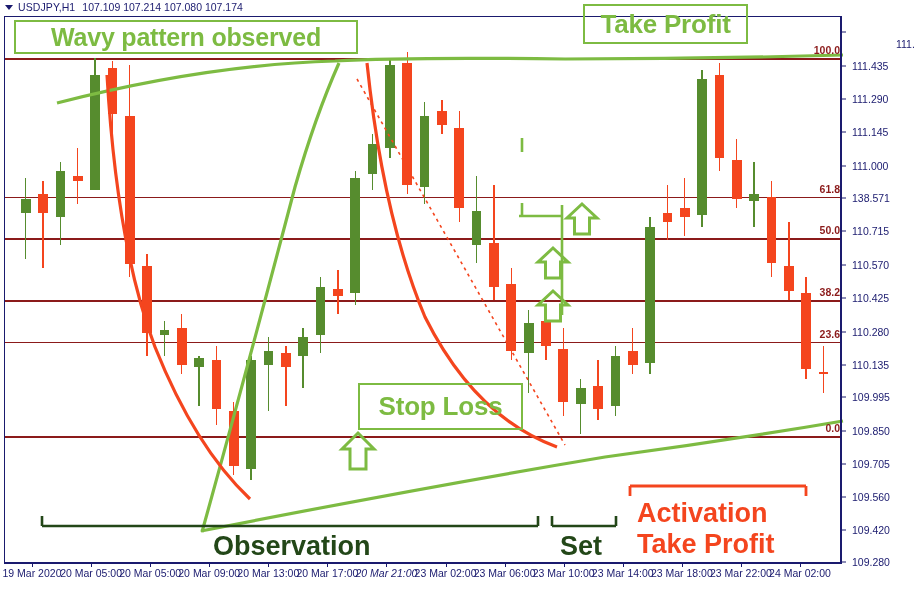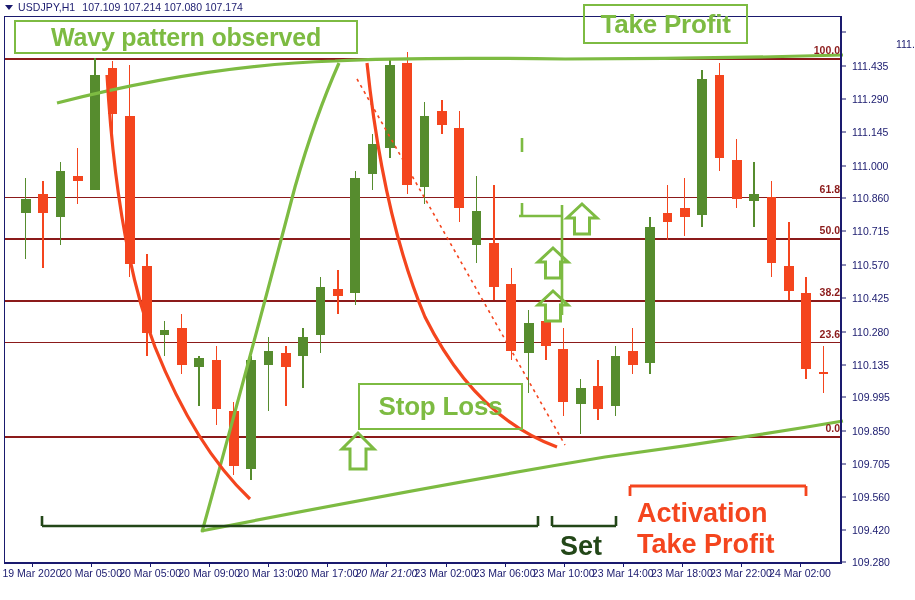--- a/index.html
+++ b/index.html
@@ -275,21 +275,21 @@
       <div class="price-lbl" style="top: 44px; margin-left: 44px;">111.580</div>
       <div class="price-tick" style="top: 65.5316px;"></div>
       <div class="price-lbl" style="top: 65.5316px;">111.435</div>
       <div class="price-tick" style="top: 98.9367px;"></div>
       <div class="price-lbl" style="top: 98.9367px;">111.290</div>
       <div class="price-tick" style="top: 132.342px;"></div>
       <div class="price-lbl" style="top: 132.342px;">111.145</div>
       <div class="price-tick" style="top: 165.747px;"></div>
       <div class="price-lbl" style="top: 165.747px;">111.000</div>
       <div class="price-tick" style="top: 198px;"></div>
-      <div class="price-lbl" style="top: 198px;">110.860</div>
+      <div class="price-lbl" style="top: 198px;">138.571</div>
       <div class="price-tick" style="top: 231.405px;"></div>
       <div class="price-lbl" style="top: 231.405px;">110.715</div>
       <div class="price-tick" style="top: 264.81px;"></div>
       <div class="price-lbl" style="top: 264.81px;">110.570</div>
       <div class="price-tick" style="top: 298.215px;"></div>
       <div class="price-lbl" style="top: 298.215px;">110.425</div>
       <div class="price-tick" style="top: 331.62px;"></div>
       <div class="price-lbl" style="top: 331.62px;">110.280</div>
       <div class="price-tick" style="top: 365.025px;"></div>
       <div class="price-lbl" style="top: 365.025px;">110.135</div>
@@ -384,20 +384,23 @@
     <polygon points="18,3 33,17 25.5,17 25.5,33 10.5,33 10.5,17 3,17" fill="none" stroke="#7DBB42" stroke-width="3"></polygon>
   </svg>
 
   <svg class="up-arrow" style="left:339px;top:430px;" width="38" height="42">
     <polygon points="19,3 35,19 27,19 27,39 11,39 11,19 3,19" fill="none" stroke="#7DBB42" stroke-width="3"></polygon>
   </svg>
 
   <svg style="position:absolute;left:40px;top:514px;width:500px;height:14px;pointer-events:none">
     <path d="M 2,2 L 2,12 M 2,12 L 498,12 M 498,12 L 498,2" fill="none" stroke="#234718" stroke-width="2.6"></path>
   </svg>
+  <div class="brk-lbl brk-green" style="left:213px;top:531px;font-size:27px;">
+    <span>Observation</span>
+  </div>
 
   <svg style="position:absolute;left:550px;top:514px;width:68px;height:14px;pointer-events:none">
     <path d="M 2,2 L 2,12 M 2,12 L 66,12 M 66,12 L 66,2" fill="none" stroke="#234718" stroke-width="2.6"></path>
   </svg>
   <div class="brk-lbl brk-green" style="left:560px;top:531px;font-size:27px;">
     <span>Set</span>
   </div>
 
   <svg style="position:absolute;left:628px;top:484px;width:180px;height:14px;pointer-events:none">
     <path d="M 2,12 L 2,2 M 2,2 L 178,2 M 178,2 L 178,12" fill="none" stroke="#F4451E" stroke-width="2.8"></path>

